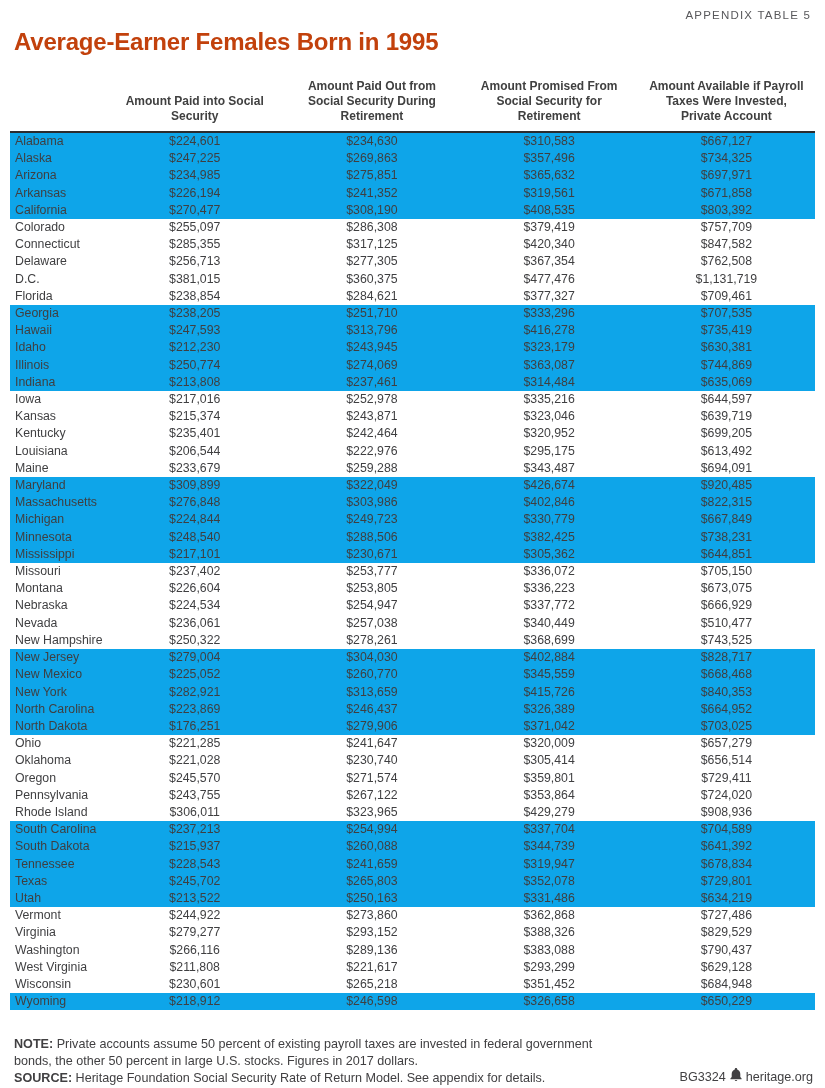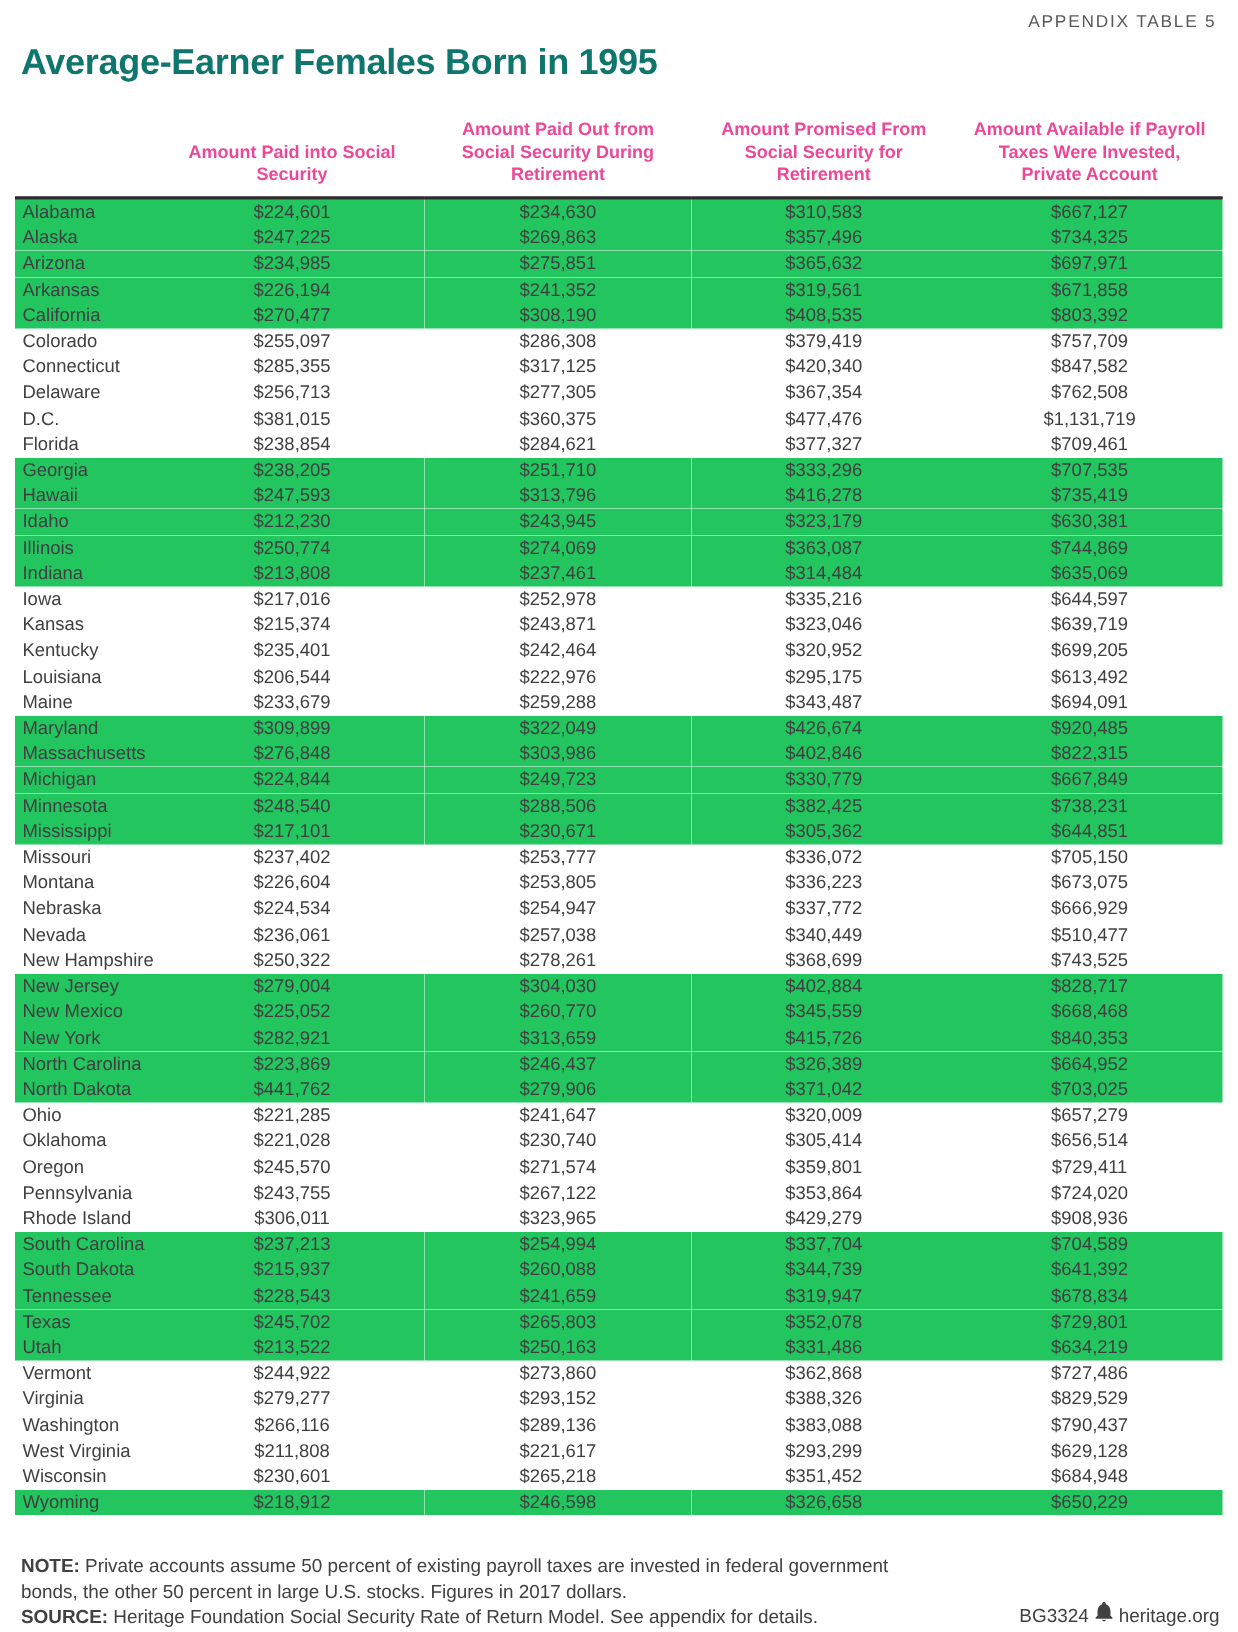--- a/index.html
+++ b/index.html
@@ -16,56 +16,56 @@
     font-size: 11.5px;
     letter-spacing: 1.2px;
     color: #58585b;
     font-weight: 400;
     text-align: right;
   }
   .title {
     padding: 7px 14px 0 14px;
     font-size: 24px;
     font-weight: 700;
-    color: #0f766e;
+    color: #c2410c;
     letter-spacing: -0.2px;
   }
 
   table {
     border-collapse: collapse;
     table-layout: fixed;
     width: 805px;
     margin: 3px 10px 0 10px;
   }
   col.c-state { width: 96px; }
   col.c-val { width: 177px; }
 
   thead th {
     vertical-align: bottom;
     font-size: 12px;
     font-weight: 700;
     line-height: 15px;
-    color: #ec4899;
+    color: #404040;
     text-align: center;
     padding: 20px 10px 7px 10px;
     border-bottom: 2px solid #2c2c2e;
   }
   thead th.state-col { padding: 0; border-bottom: 2px solid #2c2c2e; }
 
   tbody td {
     font-size: 12.3px;
     line-height: 17.2px;
     height: 17.2px;
     color: #3f3f41;
     white-space: nowrap;
     overflow: hidden;
   }
   tbody td.state { text-align: left; padding-left: 5px; }
   tbody td.val { text-align: center; }
-  tbody tr.band { background: #22c55e; }
+  tbody tr.band { background: #0ea5e9; }
 
   .footer {
     display: flex;
     justify-content: space-between;
     align-items: flex-end;
     margin: 14px 12px 0 14px;
     font-size: 12.6px;
     line-height: 17px;
     color: #414042;
   }
@@ -340,21 +340,21 @@
         </tr>
         <tr class="band">
           <td class="state">North Carolina</td>
           <td class="val">$223,869</td>
           <td class="val">$246,437</td>
           <td class="val">$326,389</td>
           <td class="val">$664,952</td>
         </tr>
         <tr class="band">
           <td class="state">North Dakota</td>
-          <td class="val">$441,762</td>
+          <td class="val">$176,251</td>
           <td class="val">$279,906</td>
           <td class="val">$371,042</td>
           <td class="val">$703,025</td>
         </tr>
         <tr>
           <td class="state">Ohio</td>
           <td class="val">$221,285</td>
           <td class="val">$241,647</td>
           <td class="val">$320,009</td>
           <td class="val">$657,279</td>

